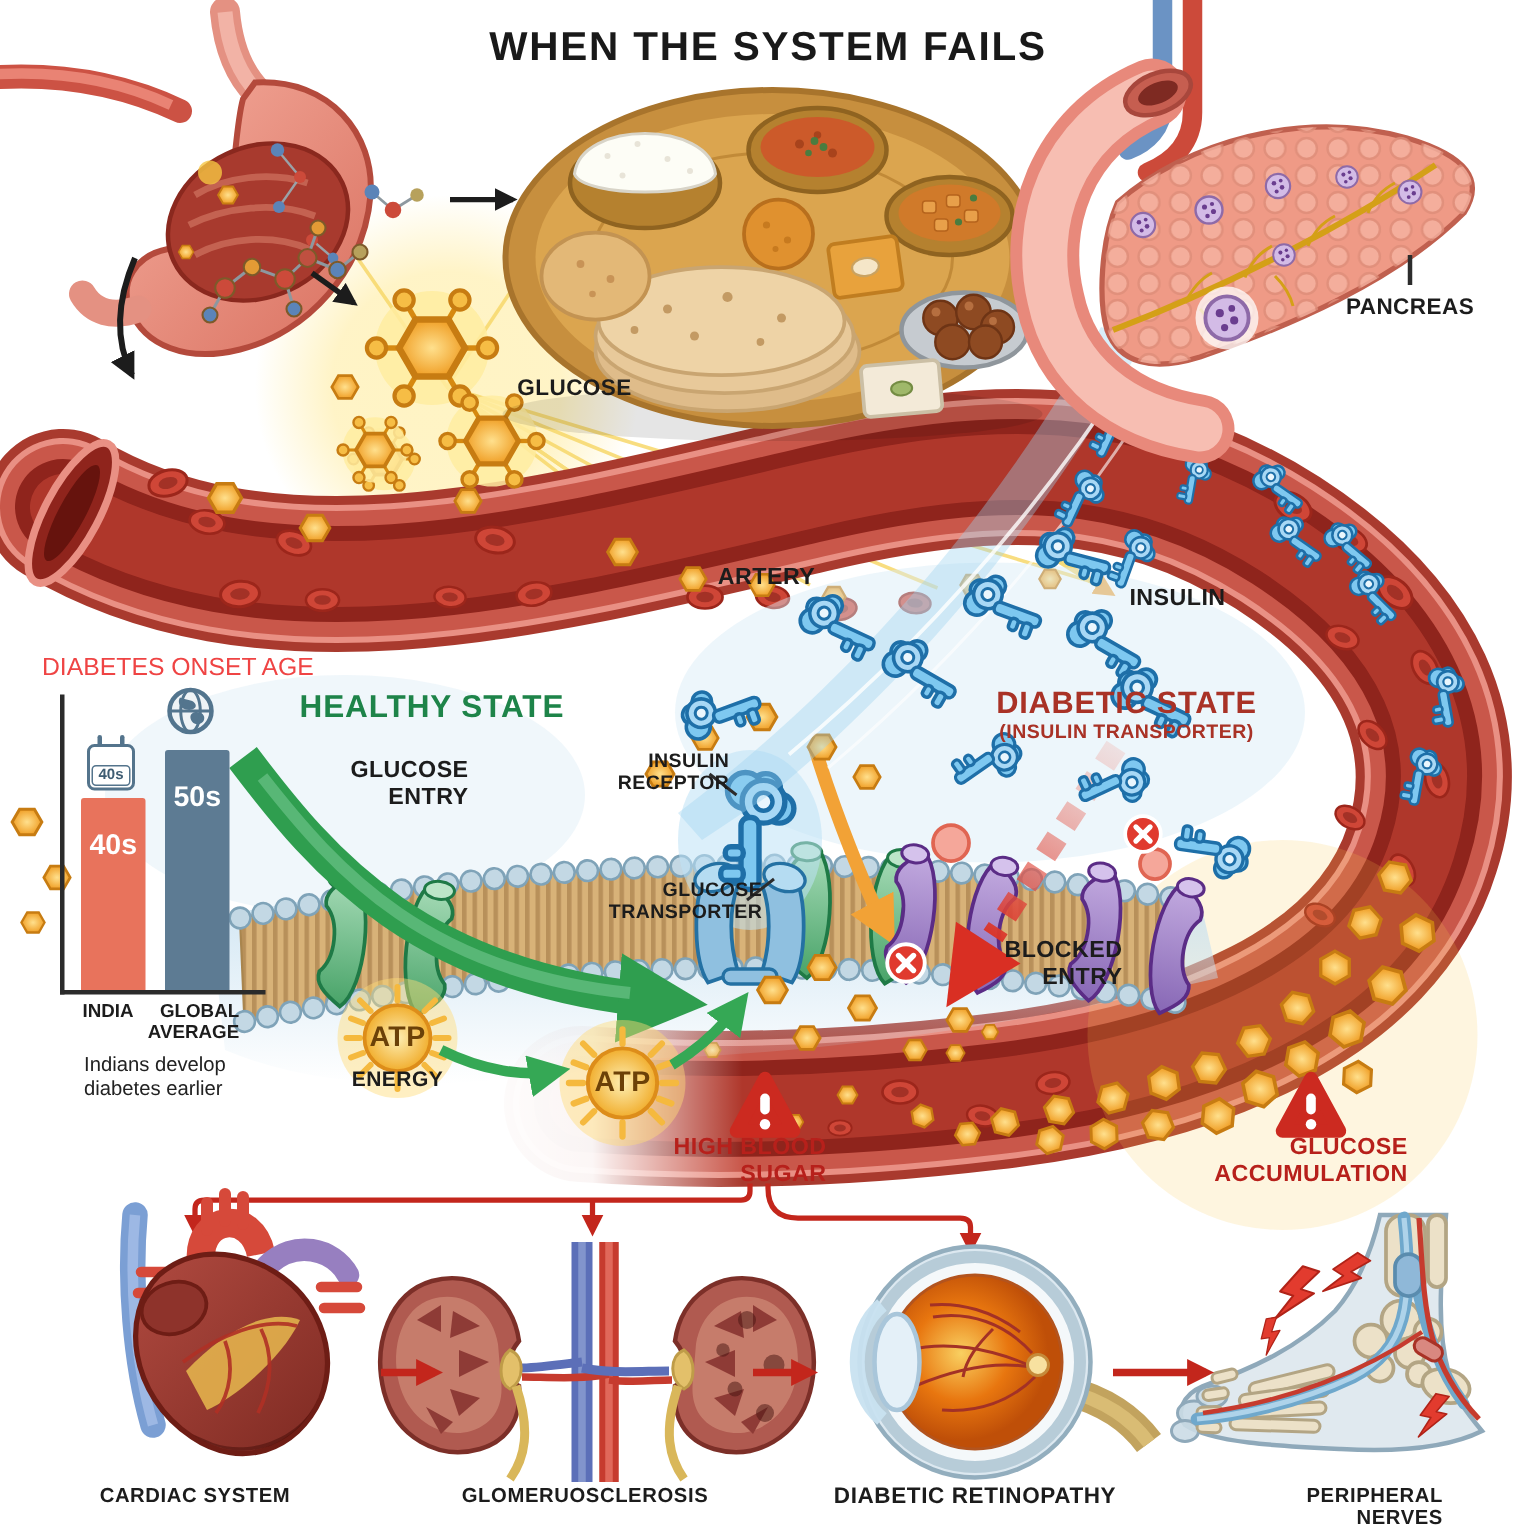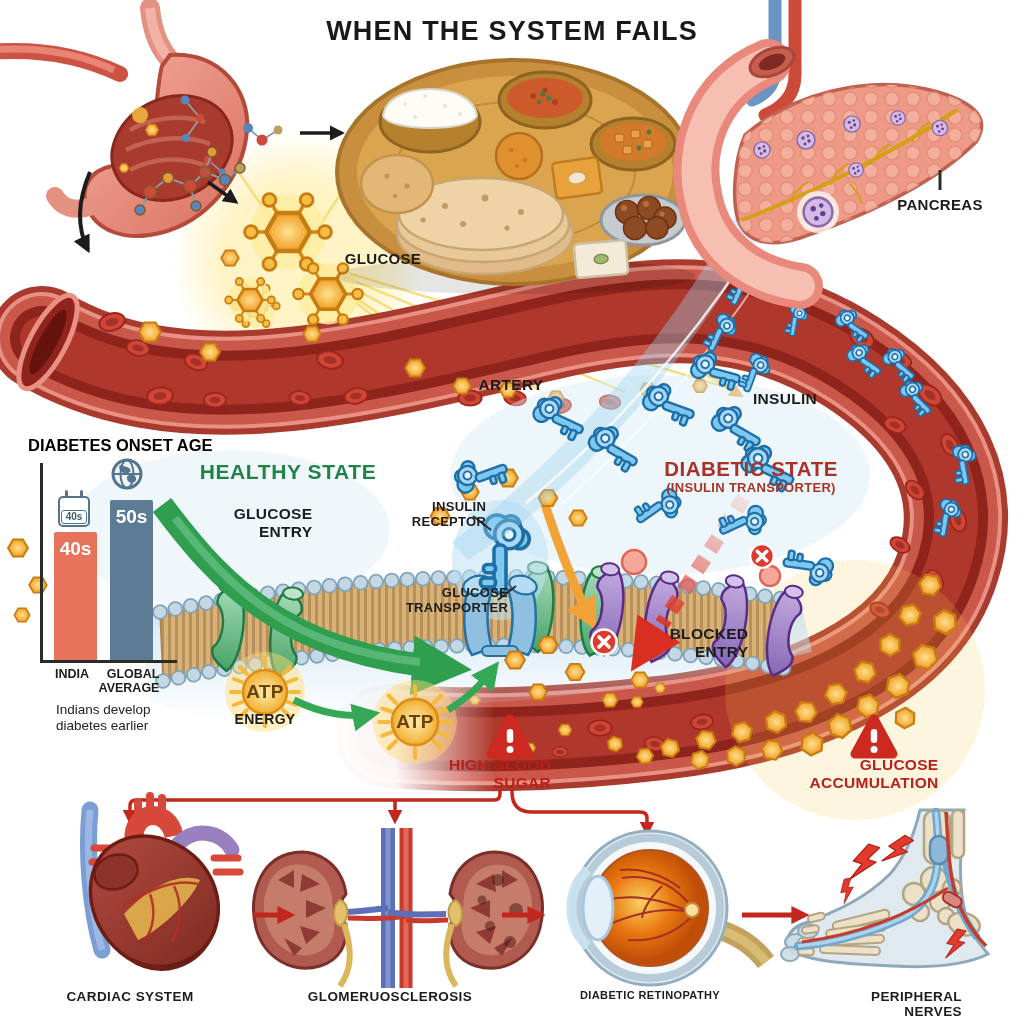--- a/index.html
+++ b/index.html
@@ -7,25 +7,25 @@
        font-family:"Liberation Sans",sans-serif;overflow:hidden}
   #art{position:absolute;left:0;top:0}
   .lbl{position:absolute;font-weight:700;color:#1c1c1c;text-align:right;
        transform:translateX(-50%);line-height:1.14;letter-spacing:.3px;white-space:pre-line}
   .green{color:#1e8449}
   .dred{color:#a93226}
   .warn{color:#b7201b}
   .title{font-size:27px;letter-spacing:1.2px;color:#191919}
   
   .chart{position:absolute;left:18px;top:430px;width:195px;height:305px}
-  .chart-title{position:absolute;left:10px;top:6px;font-weight:700;font-size:16.5px;color:#000000}
+  .chart-title{position:absolute;left:10px;top:6px;font-weight:400;font-size:16.5px;color:#ef4444}
   .axis{position:absolute;left:22px;top:33px;width:134px;height:197px;
         border-left:3px solid #2b2b2b;border-bottom:3px solid #2b2b2b}
   .bar{position:absolute;bottom:0;border-radius:2px 2px 0 0;display:flex;justify-content:center}
-  .bar span{color:#fff;font-weight:700;font-size:19px;margin-top:6px}
+  .bar span{color:#fff;font-weight:700;font-size:19px;margin-top:21px}
   .bar.india{left:11px;width:43px}
   .bar.global{left:67px;width:43px}
   .xlab{position:absolute;top:237px;font-weight:700;font-size:12.5px;color:#1c1c1c;
         text-align:right;transform:translateX(-50%);white-space:pre-line;line-height:1.15}
   .cap{position:absolute;left:38px;top:272px;width:150px;font-size:13.5px;font-weight:400;
        color:#222;line-height:1.2;white-space:pre-line}
   .cal{position:absolute;left:40px;top:66px;width:28px;height:27px;border:2.5px solid #54748c;
        border-radius:5px;background:#fff}
   .cal:before,.cal:after{content:"";position:absolute;top:-8px;width:3px;height:7px;
        background:#54748c;border-radius:2px}
@@ -746,21 +746,21 @@
 ENTRY</div>
 <div class="lbl" style="left:265px;top:681px;font-size:19px;color:#6b4108">ATP</div>
 <div class="lbl" style="left:415px;top:711px;font-size:19px;color:#6b4108">ATP</div>
 <div class="lbl" style="left:265px;top:712px;font-size:14px">ENERGY</div>
 <div class="lbl warn" style="left:500px;top:756px;font-size:15.5px">HIGH BLOOD
 SUGAR</div>
 <div class="lbl warn" style="left:874px;top:756px;font-size:15.5px">GLUCOSE
 ACCUMULATION</div>
 <div class="lbl" style="left:130px;top:989px;font-size:13.5px;letter-spacing:.4px">CARDIAC SYSTEM</div>
 <div class="lbl" style="left:390px;top:989px;font-size:13.5px;letter-spacing:.4px">GLOMERUOSCLEROSIS</div>
-<div class="lbl" style="left:650px;top:989px;font-size:11px;letter-spacing:.4px">DIABETIC RETINOPATHY</div>
+<div class="lbl" style="left:650px;top:989px;font-size:15px;letter-spacing:.4px">DIABETIC RETINOPATHY</div>
 <div class="lbl" style="left:900px;top:989px;font-size:13.5px;letter-spacing:.4px">PERIPHERAL NERVES</div>
 
 <div class="chart">
   <div class="chart-title">DIABETES ONSET AGE</div>
   <div class="axis">
     <div class="bar india" style="height: 128px; background: rgb(232, 115, 92);">
       <span>40s</span>
     </div>
     <div class="bar global" style="height: 160px; background: rgb(93, 123, 147);">
       <span>50s</span>

